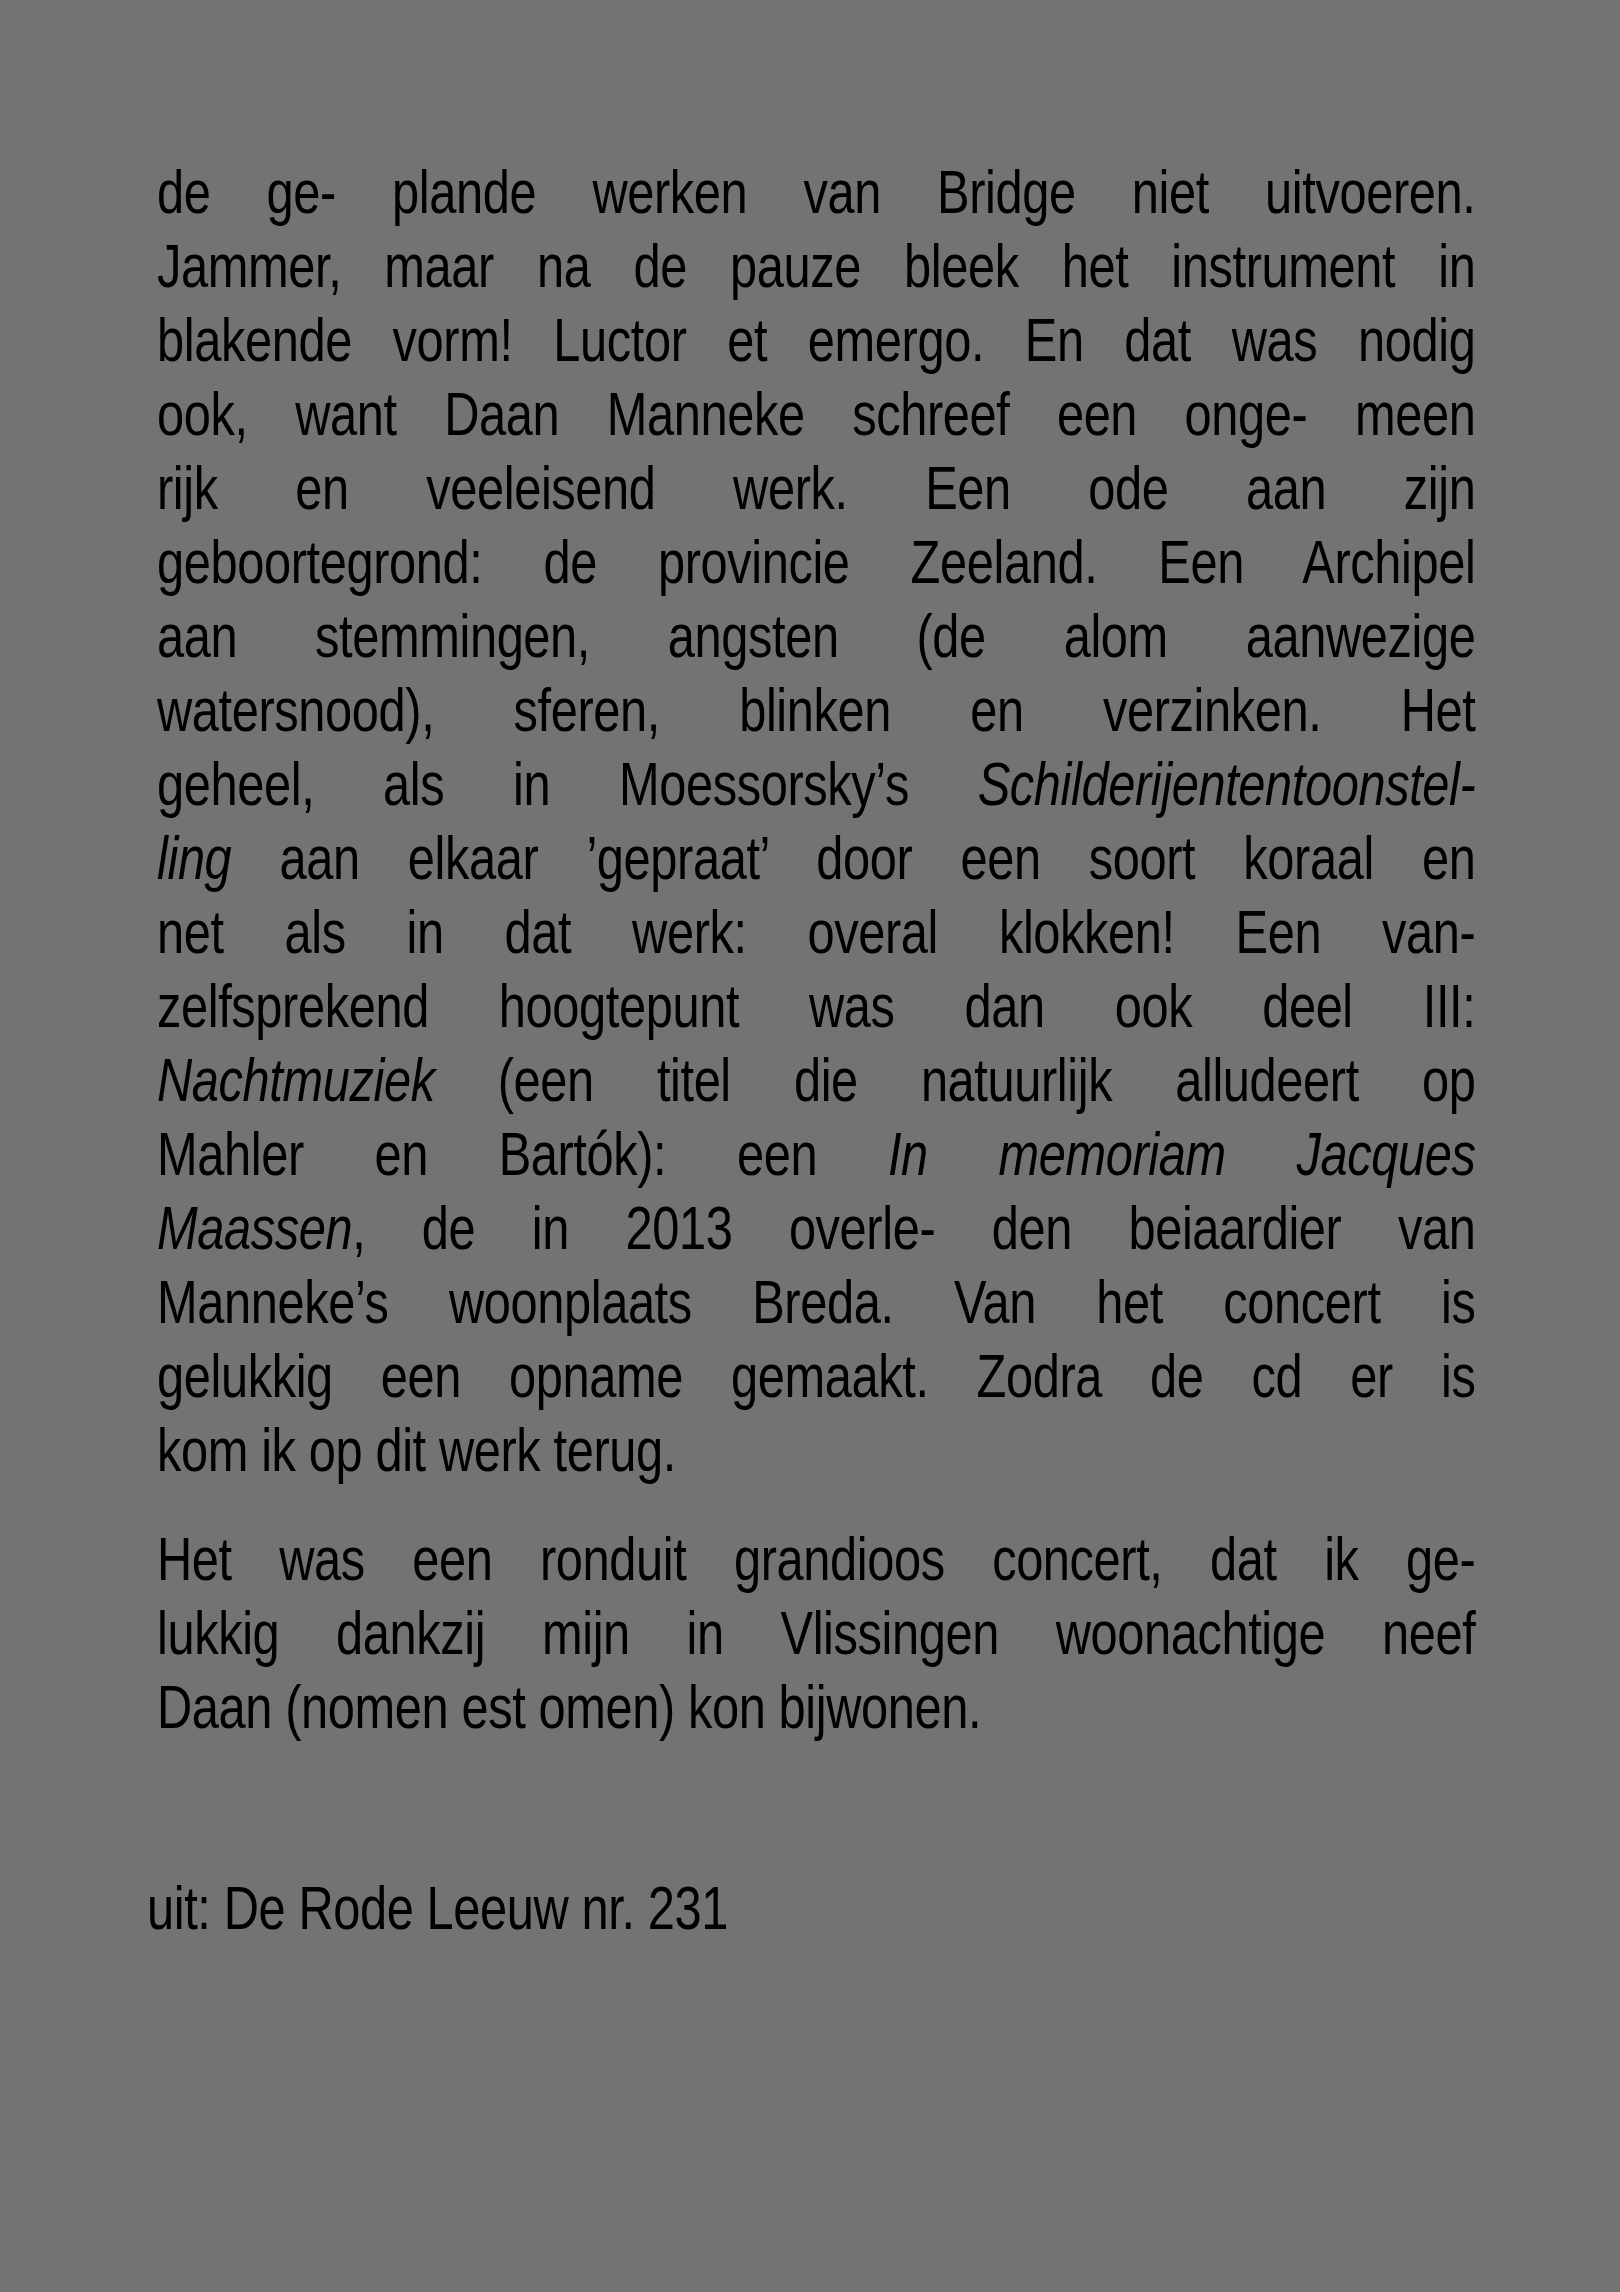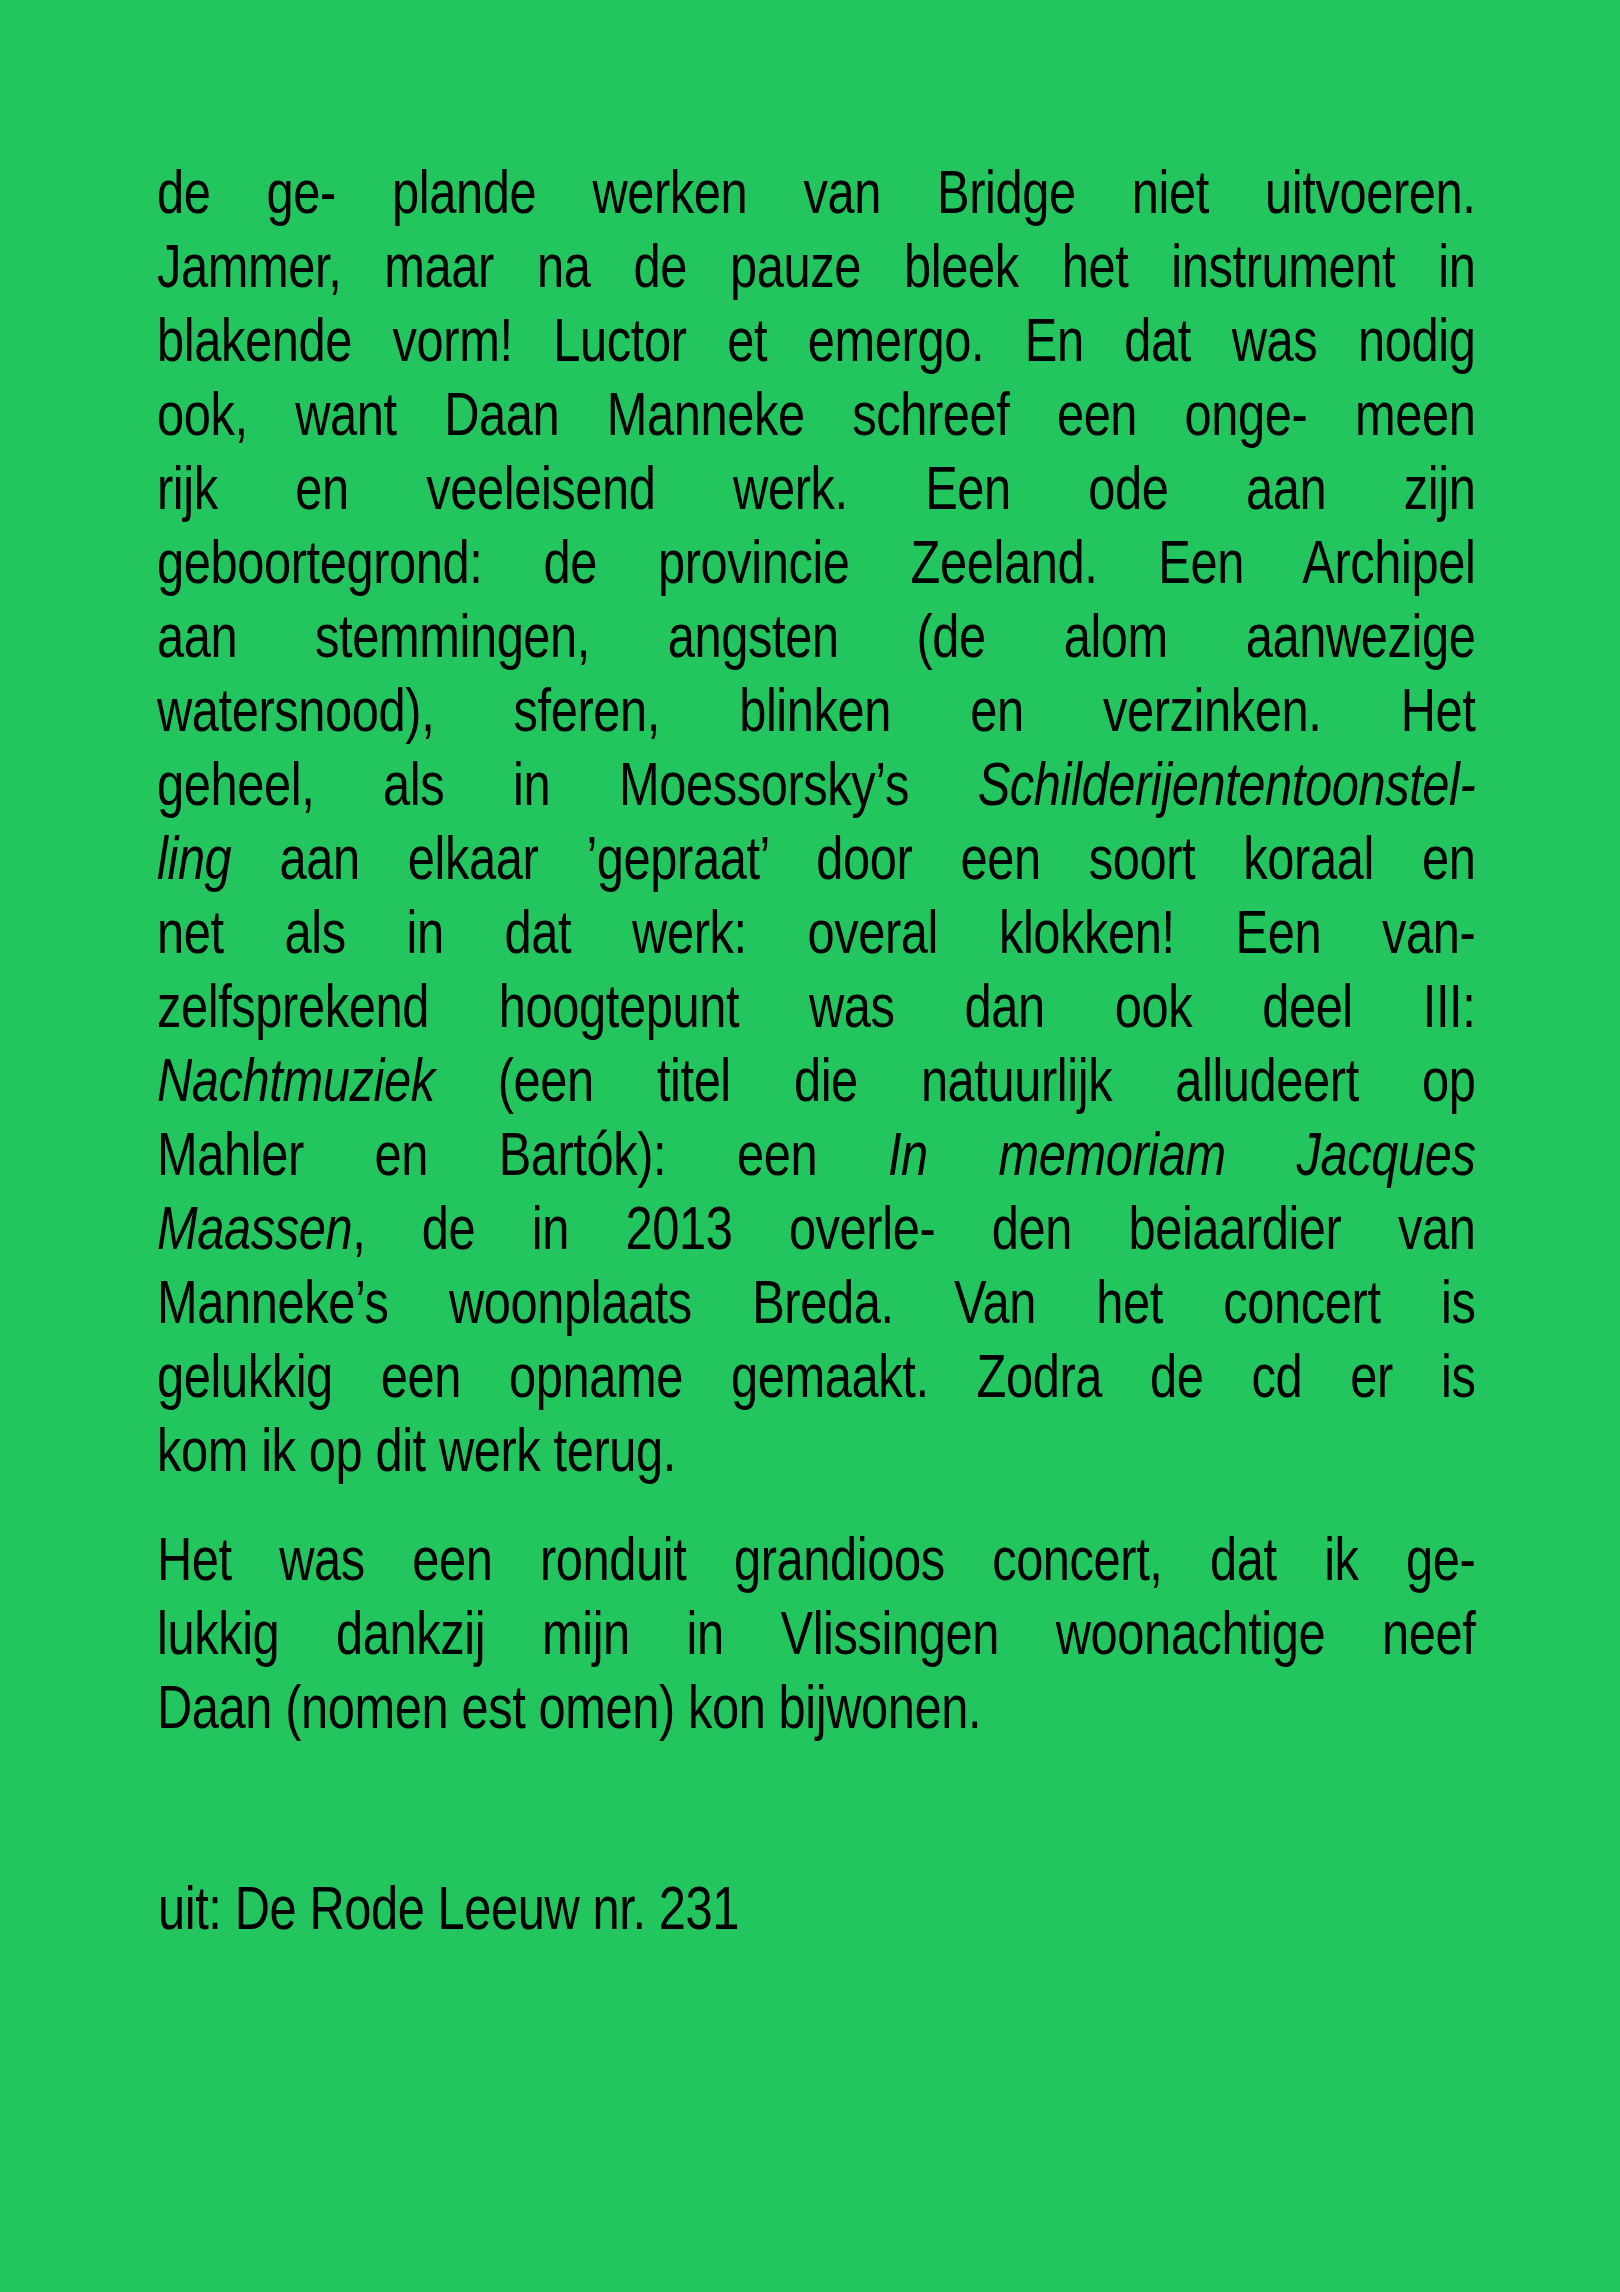--- a/index.html
+++ b/index.html
@@ -11,21 +11,21 @@
     width: 1620px;
     height: 2293px;
     position: relative;
     overflow: hidden;
     font-family: "Liberation Sans", "DejaVu Sans", sans-serif;
     color: #000000;
   }
   .page {
     position: absolute;
     inset: 0;
-    background: #22c55e;
+    background: #737373;
   }
   .textblock {
     position: absolute;
     left: 157px;
     top: 155px;
   }
   .paragraph { margin: 0; }
   .paragraph + .paragraph { margin-top: 35px; }
   .line {
     width: 1648px;               
@@ -40,21 +40,21 @@
     white-space: normal;
     overflow: visible;
   }
   .line.last {
     text-align: left;
     text-align-last: left;
   }
   .italic { font-style: italic; }
   .source-line {
     position: absolute;
-    left: 158px;
+    left: 147px;
     top: 1871px;
   }
   .source-line .line {
     width: auto;
     text-align: left;
     text-align-last: left;
     white-space: nowrap;
   }
 </style>
 </head>

